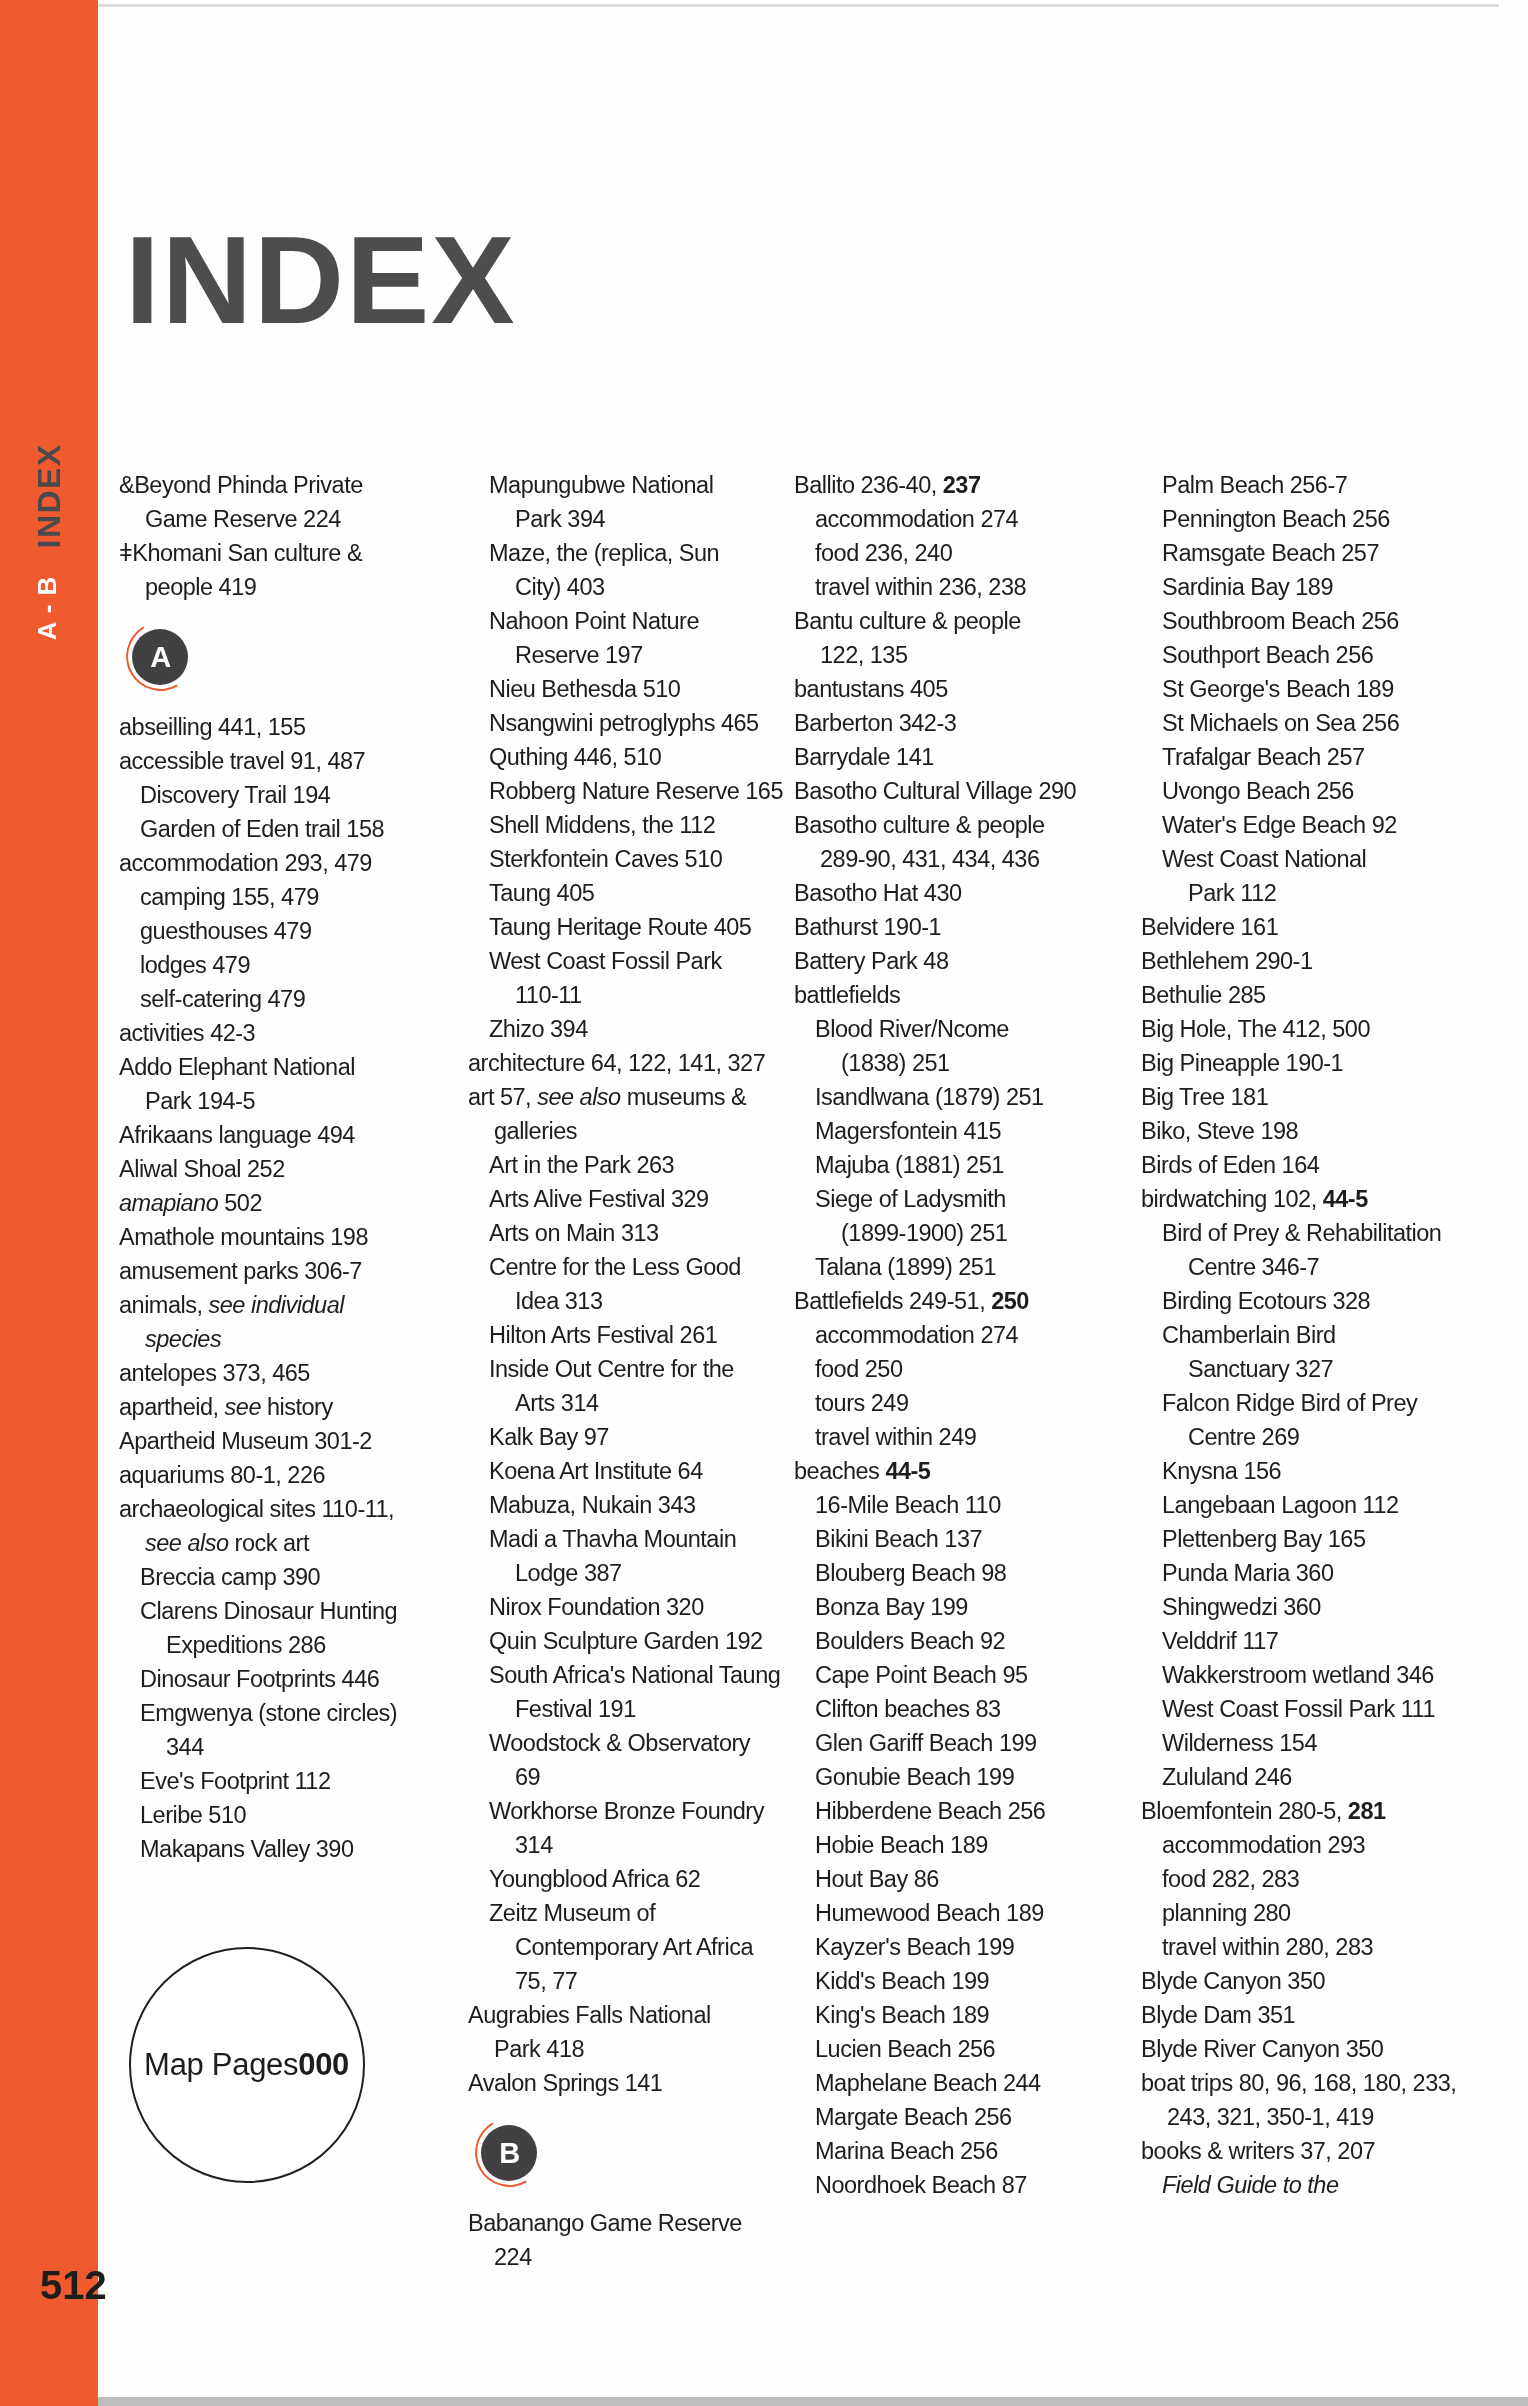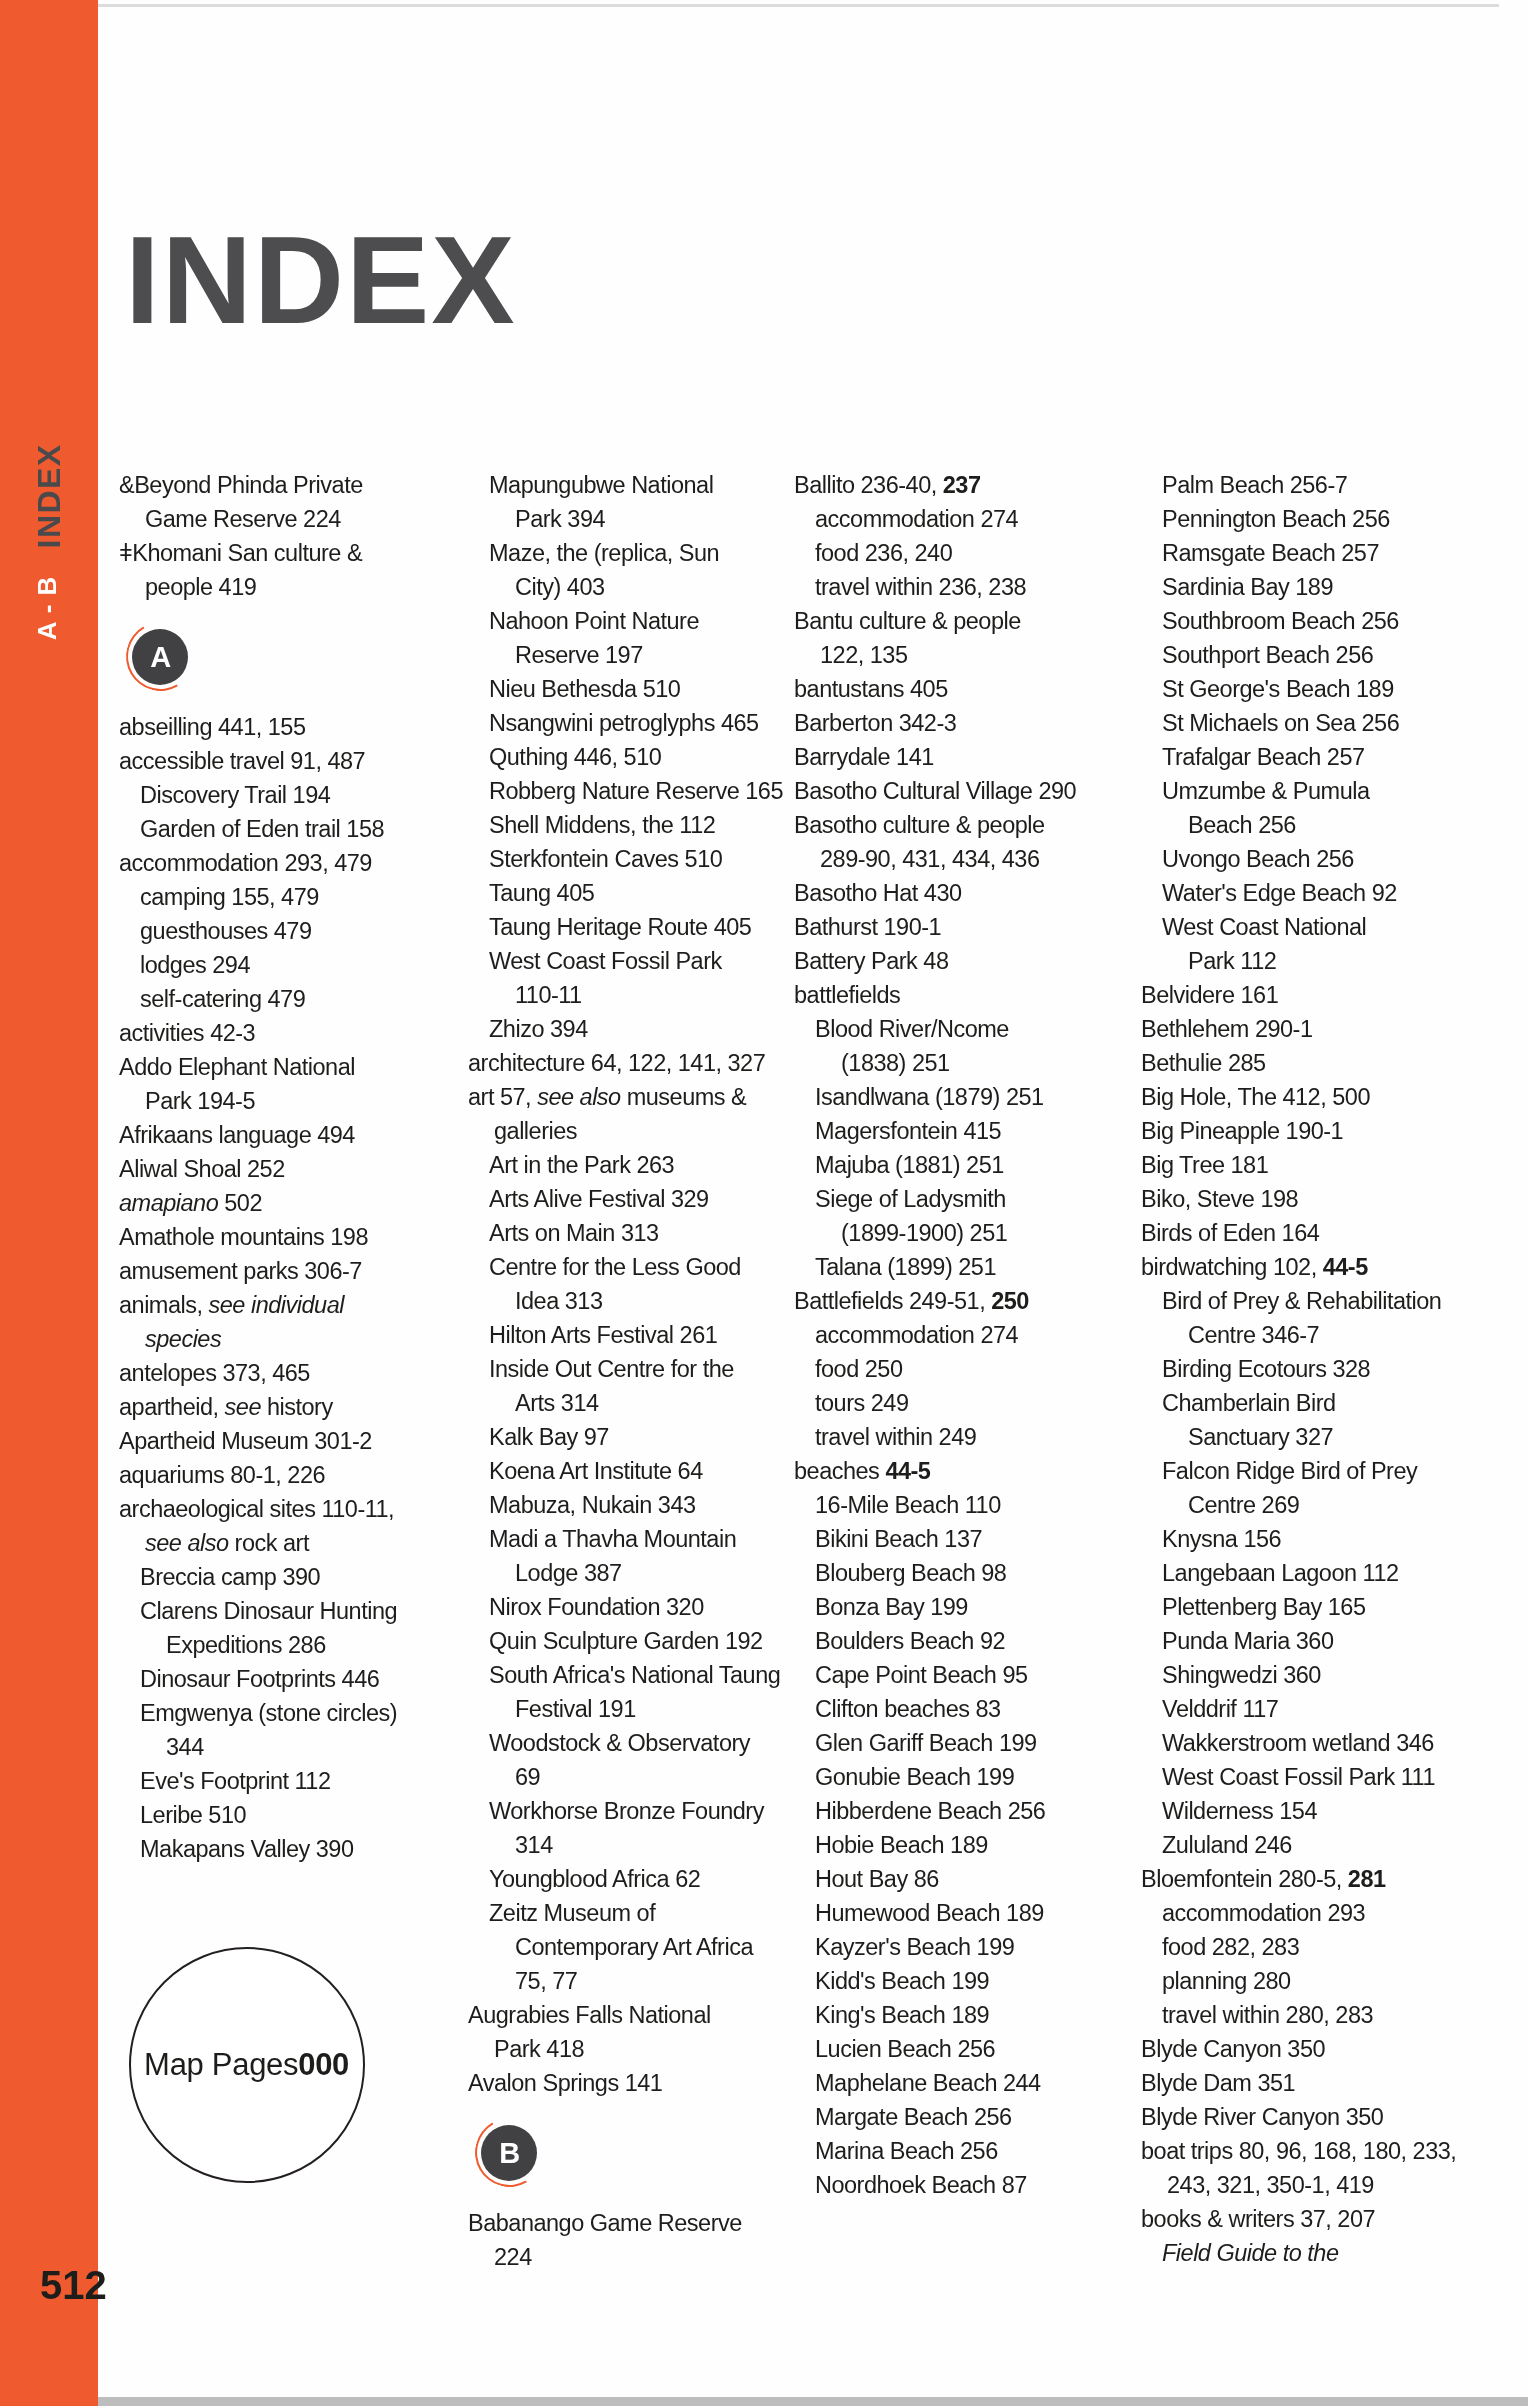--- a/index.html
+++ b/index.html
@@ -56,21 +56,21 @@
       <div class="entry l0"><span>&amp;Beyond Phinda Private</span><br><span>Game Reserve 224</span></div>
       <div class="entry l0"><span>ǂKhomani San culture &amp;</span><br><span>people 419</span></div>
       <div class="badge">A</div>
       <div class="entry l0"><span>abseilling 441, 155</span></div>
       <div class="entry l0"><span>accessible travel 91, 487</span></div>
       <div class="entry l1"><span>Discovery Trail 194</span></div>
       <div class="entry l1"><span>Garden of Eden trail 158</span></div>
       <div class="entry l0"><span>accommodation 293, 479</span></div>
       <div class="entry l1"><span>camping 155, 479</span></div>
       <div class="entry l1"><span>guesthouses 479</span></div>
-      <div class="entry l1"><span>lodges 294</span></div>
+      <div class="entry l1"><span>lodges 479</span></div>
       <div class="entry l1"><span>self-catering 479</span></div>
       <div class="entry l0"><span>activities 42-3</span></div>
       <div class="entry l0"><span>Addo Elephant National</span><br><span>Park 194-5</span></div>
       <div class="entry l0"><span>Afrikaans language 494</span></div>
       <div class="entry l0"><span>Aliwal Shoal 252</span></div>
       <div class="entry l0"><span style="font-style: italic;">amapiano</span><span> 502</span></div>
       <div class="entry l0"><span>Amathole mountains 198</span></div>
       <div class="entry l0"><span>amusement parks 306-7</span></div>
       <div class="entry l0"><span>animals, </span><span style="font-style: italic;">see individual</span><br><span style="font-style: italic;">species</span></div>
       <div class="entry l0"><span>antelopes 373, 465</span></div>
@@ -180,21 +180,20 @@
   <div class="col" style="left:1141px">
       <div class="entry l1"><span>Palm Beach 256-7</span></div>
       <div class="entry l1"><span>Pennington Beach 256</span></div>
       <div class="entry l1"><span>Ramsgate Beach 257</span></div>
       <div class="entry l1"><span>Sardinia Bay 189</span></div>
       <div class="entry l1"><span>Southbroom Beach 256</span></div>
       <div class="entry l1"><span>Southport Beach 256</span></div>
       <div class="entry l1"><span>St George's Beach 189</span></div>
       <div class="entry l1"><span>St Michaels on Sea 256</span></div>
       <div class="entry l1"><span>Trafalgar Beach 257</span></div>
-      <div class="entry l1"><span>Umzumbe &amp; Pumula</span><br><span>Beach 256</span></div>
       <div class="entry l1"><span>Uvongo Beach 256</span></div>
       <div class="entry l1"><span>Water's Edge Beach 92</span></div>
       <div class="entry l1"><span>West Coast National</span><br><span>Park 112</span></div>
       <div class="entry l0"><span>Belvidere 161</span></div>
       <div class="entry l0"><span>Bethlehem 290-1</span></div>
       <div class="entry l0"><span>Bethulie 285</span></div>
       <div class="entry l0"><span>Big Hole, The 412, 500</span></div>
       <div class="entry l0"><span>Big Pineapple 190-1</span></div>
       <div class="entry l0"><span>Big Tree 181</span></div>
       <div class="entry l0"><span>Biko, Steve 198</span></div>

